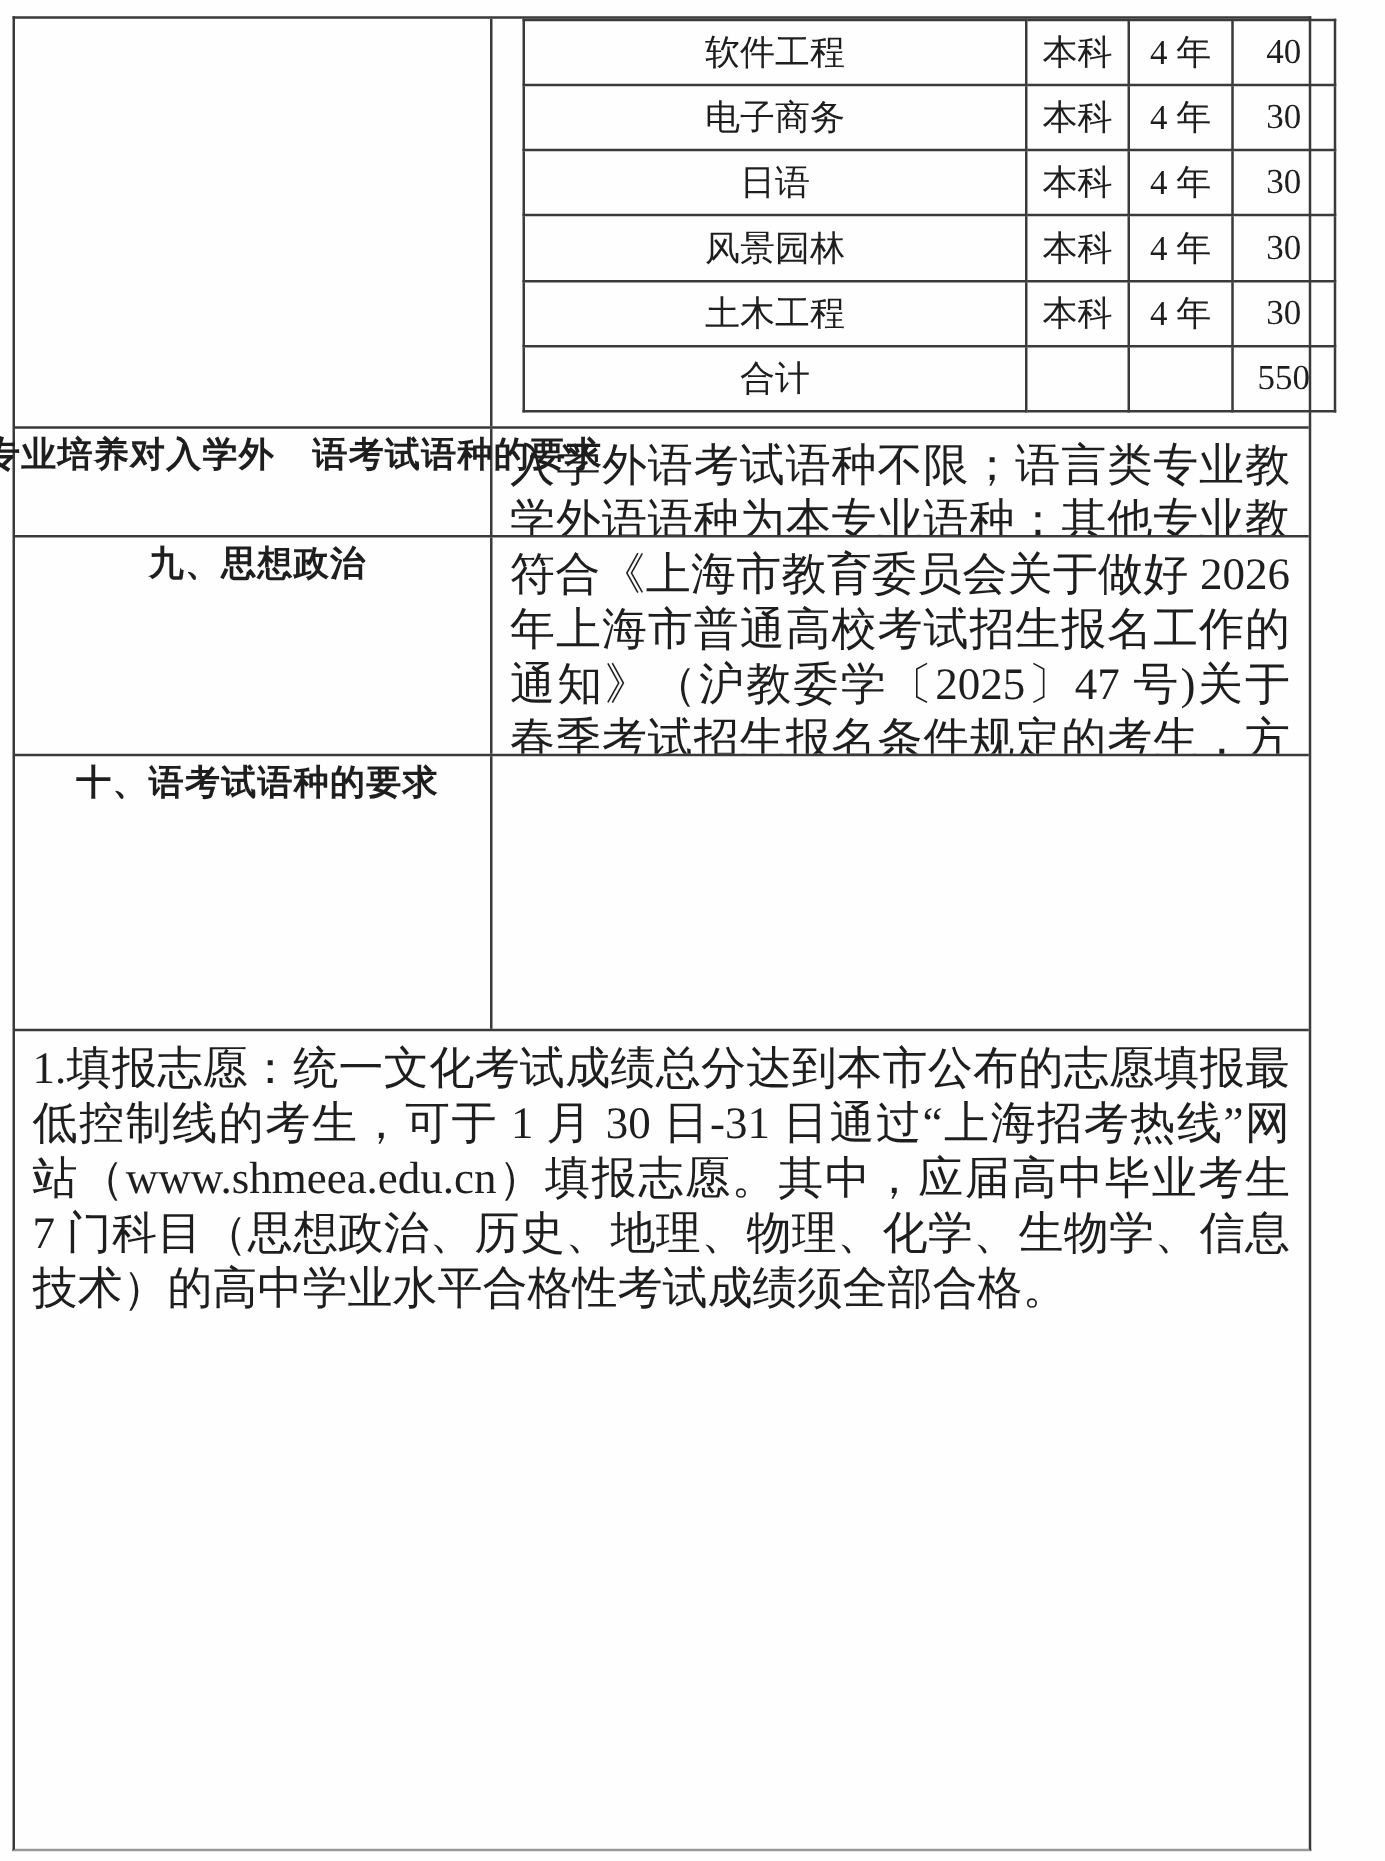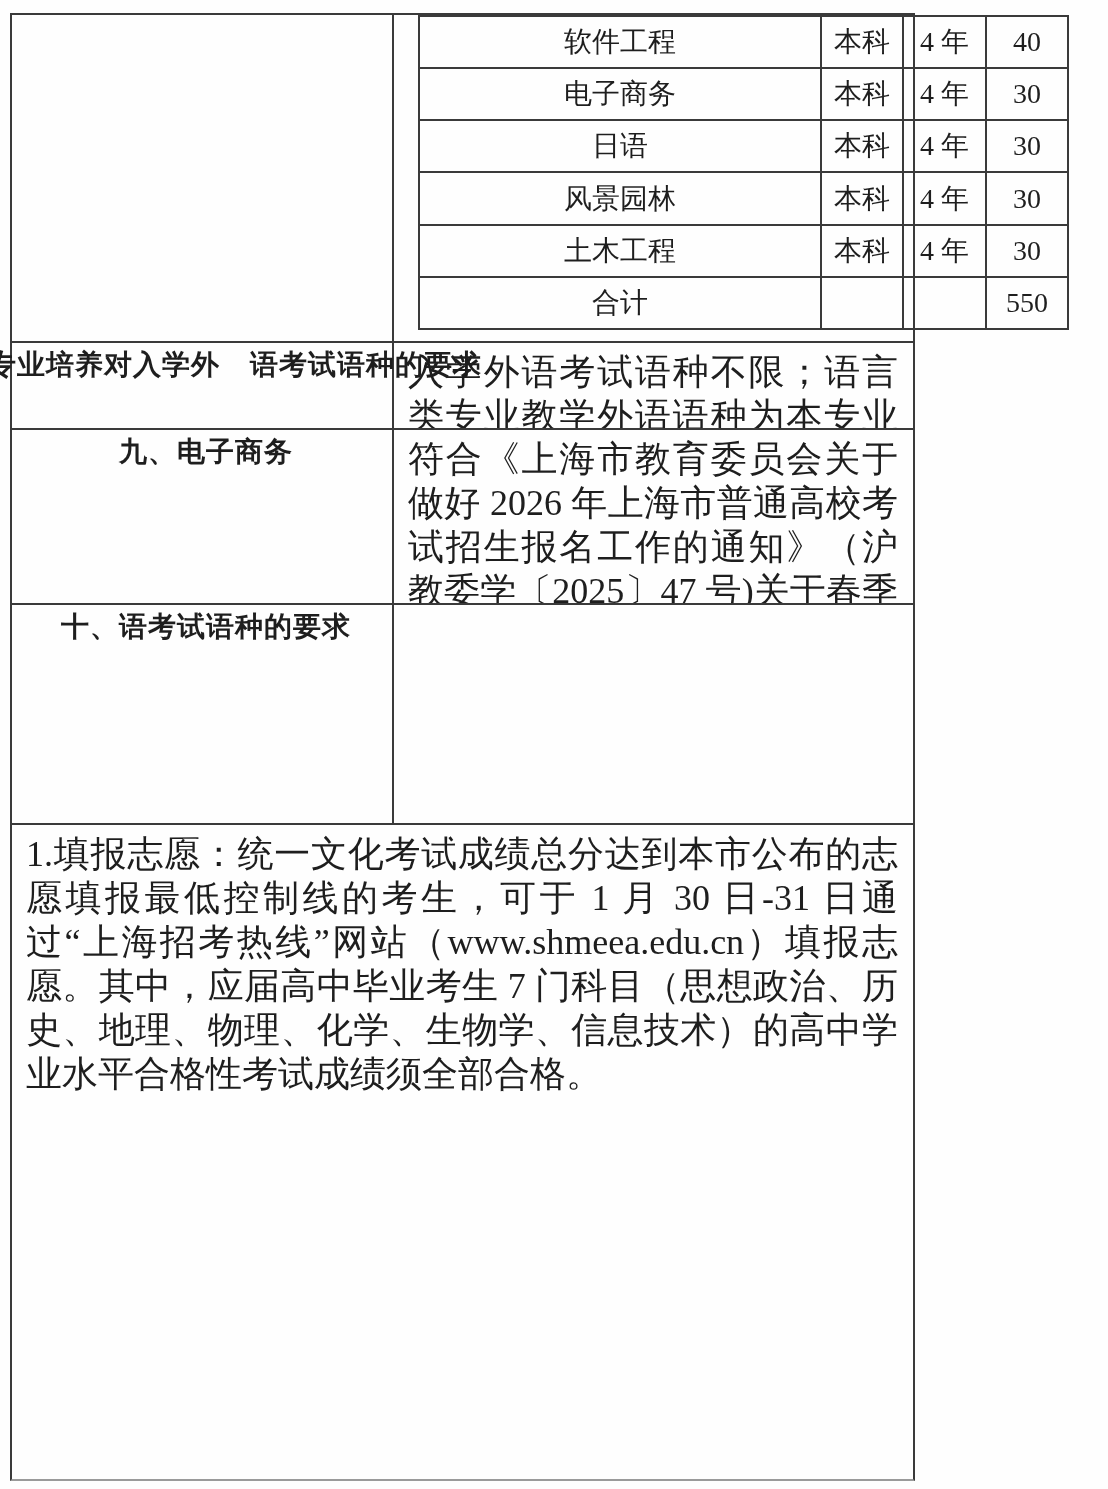--- a/index.html
+++ b/index.html
@@ -6,21 +6,21 @@
   .page {
     position: relative;
     width: 1108px; height: 1489px;
     background: #fefefe;
     font-family: "Liberation Serif", "DejaVu Serif", serif;
     color: #1e1e1e;
     overflow: hidden;
   }
   .outer {
     position: absolute; left: 10px; top: 13px;
-    width: 905px; height: 1468px;
+    width: 1039px; height: 1468px;
     box-sizing: border-box;
     border: 2px solid #3a3a3a;
     border-bottom-color: #9a9a9a;
     display: flex; flex-direction: column;
   }
   .row { display: flex; box-sizing: border-box; }
   .row + .row { border-top: 2px solid #3a3a3a; }
   .label-cell {
     width: 382px; flex: 0 0 382px;
     box-sizing: border-box;
@@ -141,21 +141,21 @@
         <div class="label-line">八、专业培养对入学外</div>
         <div class="label-line indent">语考试语种的要求</div>
       </div>
       <div class="content-cell">
         <p>入学外语考试语种不限；语言类专业教学外语语种为本专业语种；其他专业教学外语语种均为英语。</p>
       </div>
     </div>
 
     <div class="row row-9">
       <div class="label-cell">
-        <div class="label-line">九、电子商务</div>
+        <div class="label-line">九、思想政治</div>
       </div>
       <div class="content-cell">
         <p>符合《上海市教育委员会关于做好 2026 年上海市普通高校考试招生报名工作的通知》（沪教委学〔2025〕47 号)关于春季考试招生报名条件规定的考生，方可报考。</p>
       </div>
     </div>
 
     <div class="row row-10">
       <div class="label-cell">
         <div class="label-line">十、语考试语种的要求</div>
       </div>

